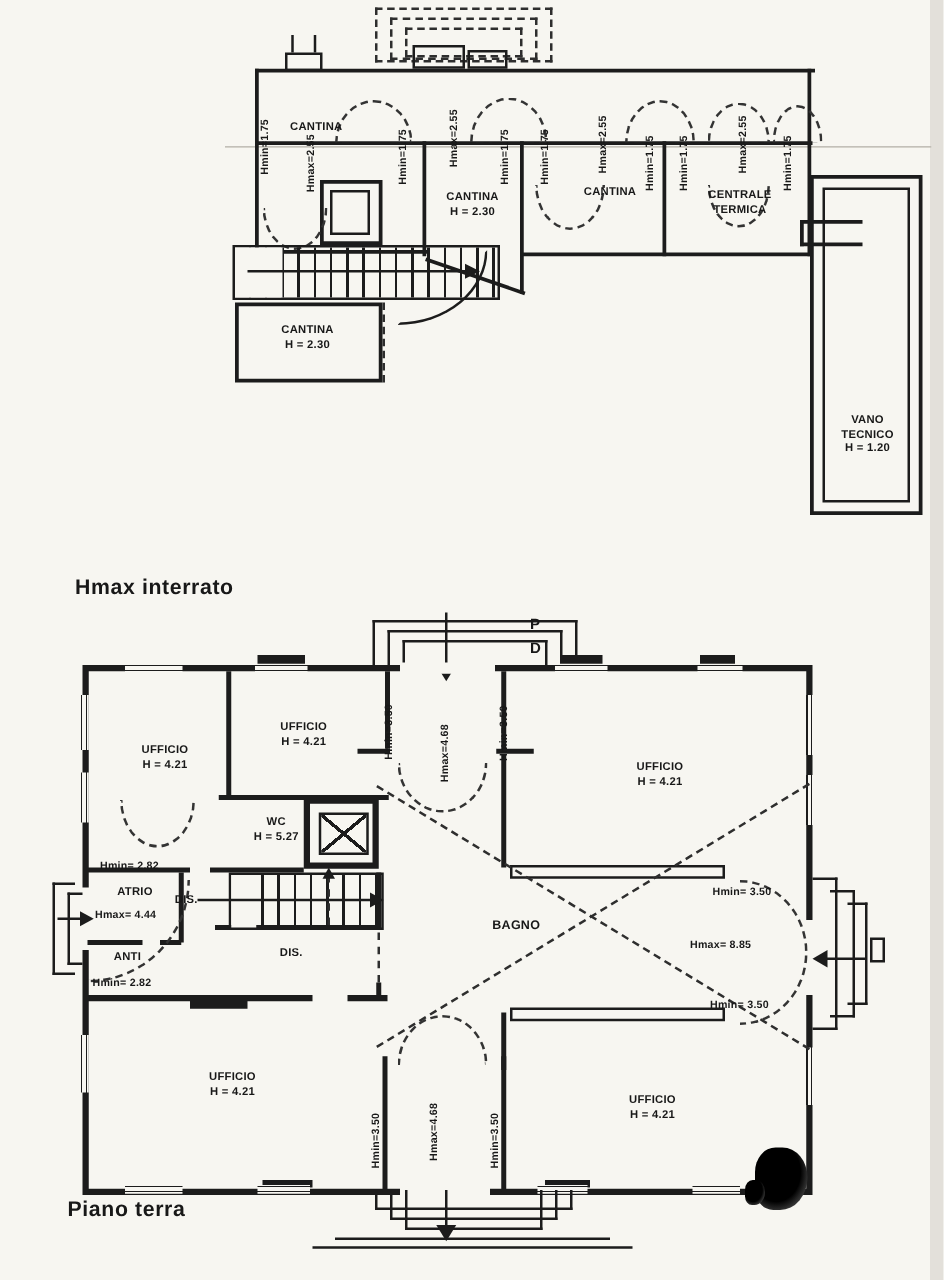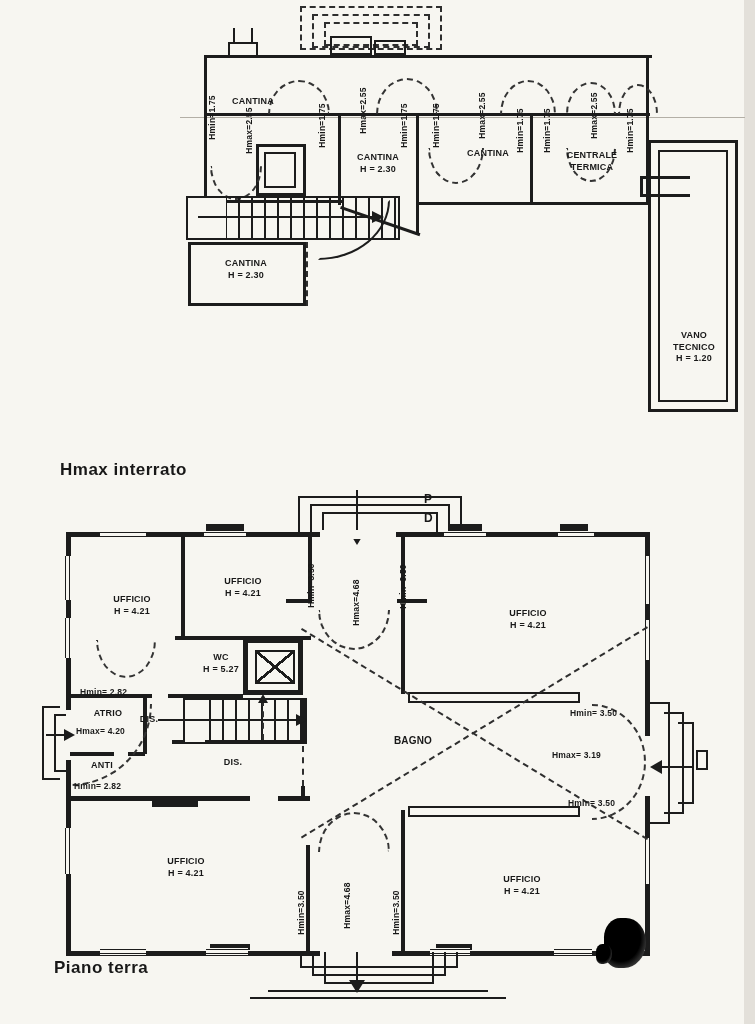--- a/index.html
+++ b/index.html
@@ -229,38 +229,38 @@
     <div class="tri" style="left:349px;top:980px;border-top:13px solid #1c1c1c;border-left:8px solid transparent;border-right:8px solid transparent"></div>
     <div class="w" style="left:268px;top:990px;width:220px;height:2px"></div>
     <div class="w" style="left:250px;top:997px;width:256px;height:2px"></div>
 
     <div class="lbl" style="left:97px;top:594px;width:70px"><span style="display:block">UFFICIO</span><span style="display:block">H = 4.21</span></div>
     <div class="lbl" style="left:208px;top:576px;width:70px"><span style="display:block">UFFICIO</span><span style="display:block">H = 4.21</span></div>
     <div class="lbl" style="left:492px;top:608px;width:72px"><span style="display:block">UFFICIO</span><span style="display:block">H = 4.21</span></div>
     <div class="lbl" style="left:193px;top:652px;width:56px"><span style="display:block">WC</span><span style="display:block">H = 5.27</span></div>
     <div class="hmark" style="left:80px;top:687px">Hmin= 2.82</div>
     <div class="lbl" style="left:84px;top:708px;width:48px"><span>ATRIO</span></div>
-    <div class="hmark" style="left:76px;top:726px">Hmax= 4.20</div>
+    <div class="hmark" style="left:76px;top:726px">Hmax= 4.44</div>
     <div class="lbl" style="left:80px;top:760px;width:44px"><span>ANTI</span></div>
     <div class="hmark" style="left:74px;top:781px">Hmin= 2.82</div>
     <div class="lbl" style="left:132px;top:714px;width:34px"><span>DIS.</span></div>
     <div class="lbl" style="left:214px;top:757px;width:38px"><span>DIS.</span></div>
     <div class="lbl" style="left:386px;top:734px;width:54px;font-size:10px"><span>BAGNO</span></div>
     <div class="lbl" style="left:150px;top:856px;width:72px"><span style="display:block">UFFICIO</span><span style="display:block">H = 4.21</span></div>
     <div class="lbl" style="left:486px;top:874px;width:72px"><span style="display:block">UFFICIO</span><span style="display:block">H = 4.21</span></div>
 
     <div class="vmark" style="left:283px;top:580px">Hmin=3.50</div>
     <div class="vmark" style="left:328px;top:597px">Hmax=4.68</div>
     <div class="vmark" style="left:375px;top:581px">Hmin=3.50</div>
     <div class="vmark" style="left:273px;top:907px">Hmin=3.50</div>
     <div class="vmark" style="left:319px;top:900px">Hmax=4.68</div>
     <div class="vmark" style="left:368px;top:907px">Hmin=3.50</div>
 
     <div class="hmark" style="left:570px;top:708px">Hmin= 3.50</div>
-    <div class="hmark" style="left:552px;top:750px">Hmax= 3.19</div>
+    <div class="hmark" style="left:552px;top:750px">Hmax= 8.85</div>
     <div class="hmark" style="left:568px;top:798px">Hmin= 3.50</div>
 
     <div class="caption" style="left:54px;top:958px;background:#f7f6f1;padding-right:6px">Piano terra</div>
 
     <div class="smudge" style="left:604px;top:918px;width:42px;height:50px"></div>
     <div class="smudge" style="left:596px;top:944px;width:16px;height:20px"></div>
   </div>
 
   <div class="fold" style="left:744px;top:0;width:11px;height:1024px"></div>
 </div>

